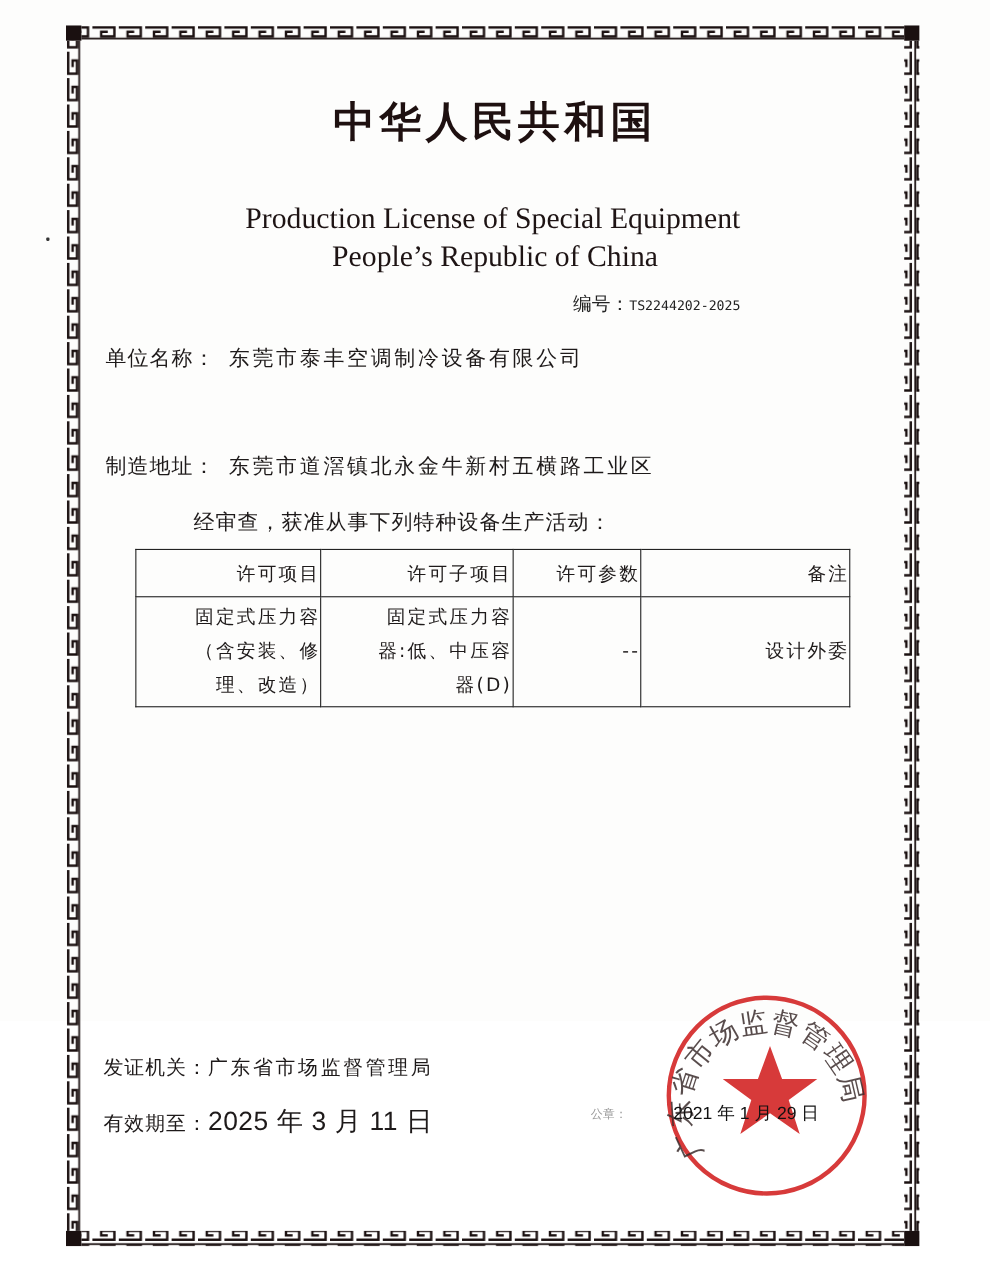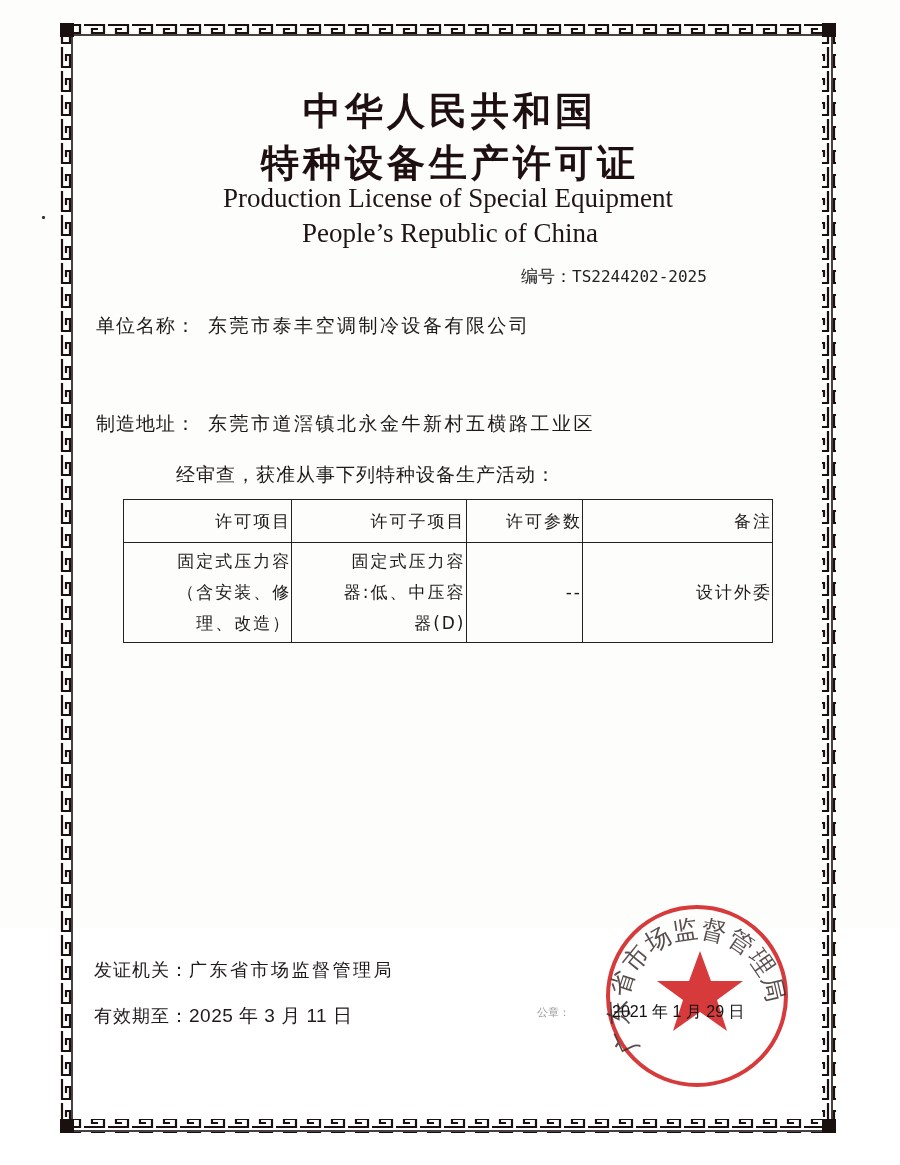--- a/index.html
+++ b/index.html
@@ -66,21 +66,21 @@
 
     .cert-no {
       position: absolute;
       left: 521px; top: 265px;
       font-size: 17px;
       color: #222;
       white-space: nowrap;
     }
     .cert-no .num {
       font-family: "DejaVu Sans Mono", "Liberation Mono", monospace;
-      font-size: 16px;
+      font-size: 12px;
     }
 
     .field-row {
       position: absolute;
       left: 96px;
       font-size: 19px;
       color: #1e1a1a;
       white-space: nowrap;
       letter-spacing: 1px;
     }
@@ -128,21 +128,21 @@
       position: absolute;
       left: 94px;
       font-size: 18px;
       color: #1e1a1a;
       white-space: nowrap;
       letter-spacing: 1px;
     }
     .issuer { top: 958px; }
     .validity { top: 1003px; }
     .issuer .value { letter-spacing: 2.5px; }
-    .validity .value { font-family: "Liberation Sans", sans-serif; font-size: 19px; letter-spacing: 0.5px; }
+    .validity .value { font-family: "Liberation Sans", sans-serif; font-size: 24px; letter-spacing: 0.5px; }
 
     .seal-label {
       position: absolute;
       left: 537px; top: 1005px;
       font-size: 11px;
       color: #9a9a9a;
       white-space: nowrap;
     }
     .seal-date {
       position: absolute;
@@ -200,21 +200,20 @@
       <rect x="762" y="14" width="14" height="1082" fill="url(#keyVr)"></rect>
 
       <rect x="0" y="0" width="14" height="14" fill="#1a1010"></rect>
       <rect x="762" y="0" width="14" height="14" fill="#1a1010"></rect>
       <rect x="0" y="1096" width="14" height="14" fill="#1a1010"></rect>
       <rect x="762" y="1096" width="14" height="14" fill="#1a1010"></rect>
     </svg>
   </div>
 
   <div class="title-cn line1">中华人民共和国</div>
-  <div class="title-cn line2">特种设备生产许可证</div>
   <div class="title-en line1">Production License of Special Equipment</div>
   <div class="title-en line2">People’s Republic of China</div>
 
   <div class="cert-no">
     <span>编号：</span><span class="num">TS2244202-2025</span>
   </div>
 
   <div class="field-row row-unit">
     <span class="label">单位名称：</span><span class="value">东莞市泰丰空调制冷设备有限公司</span>
   </div>

